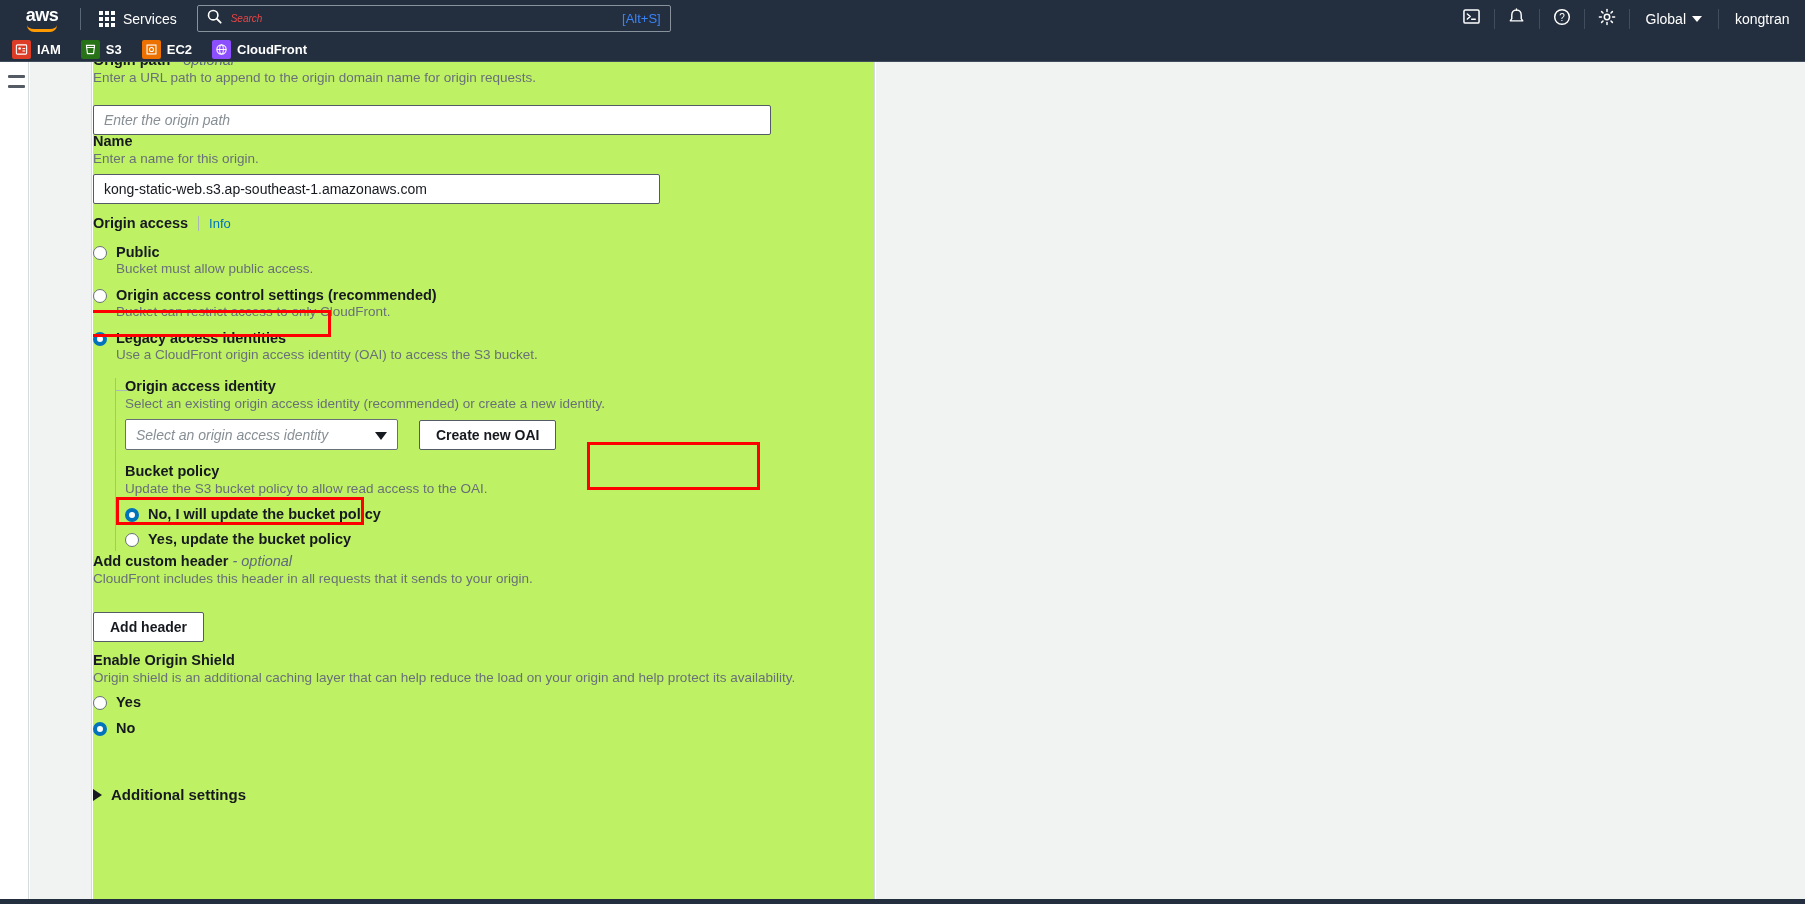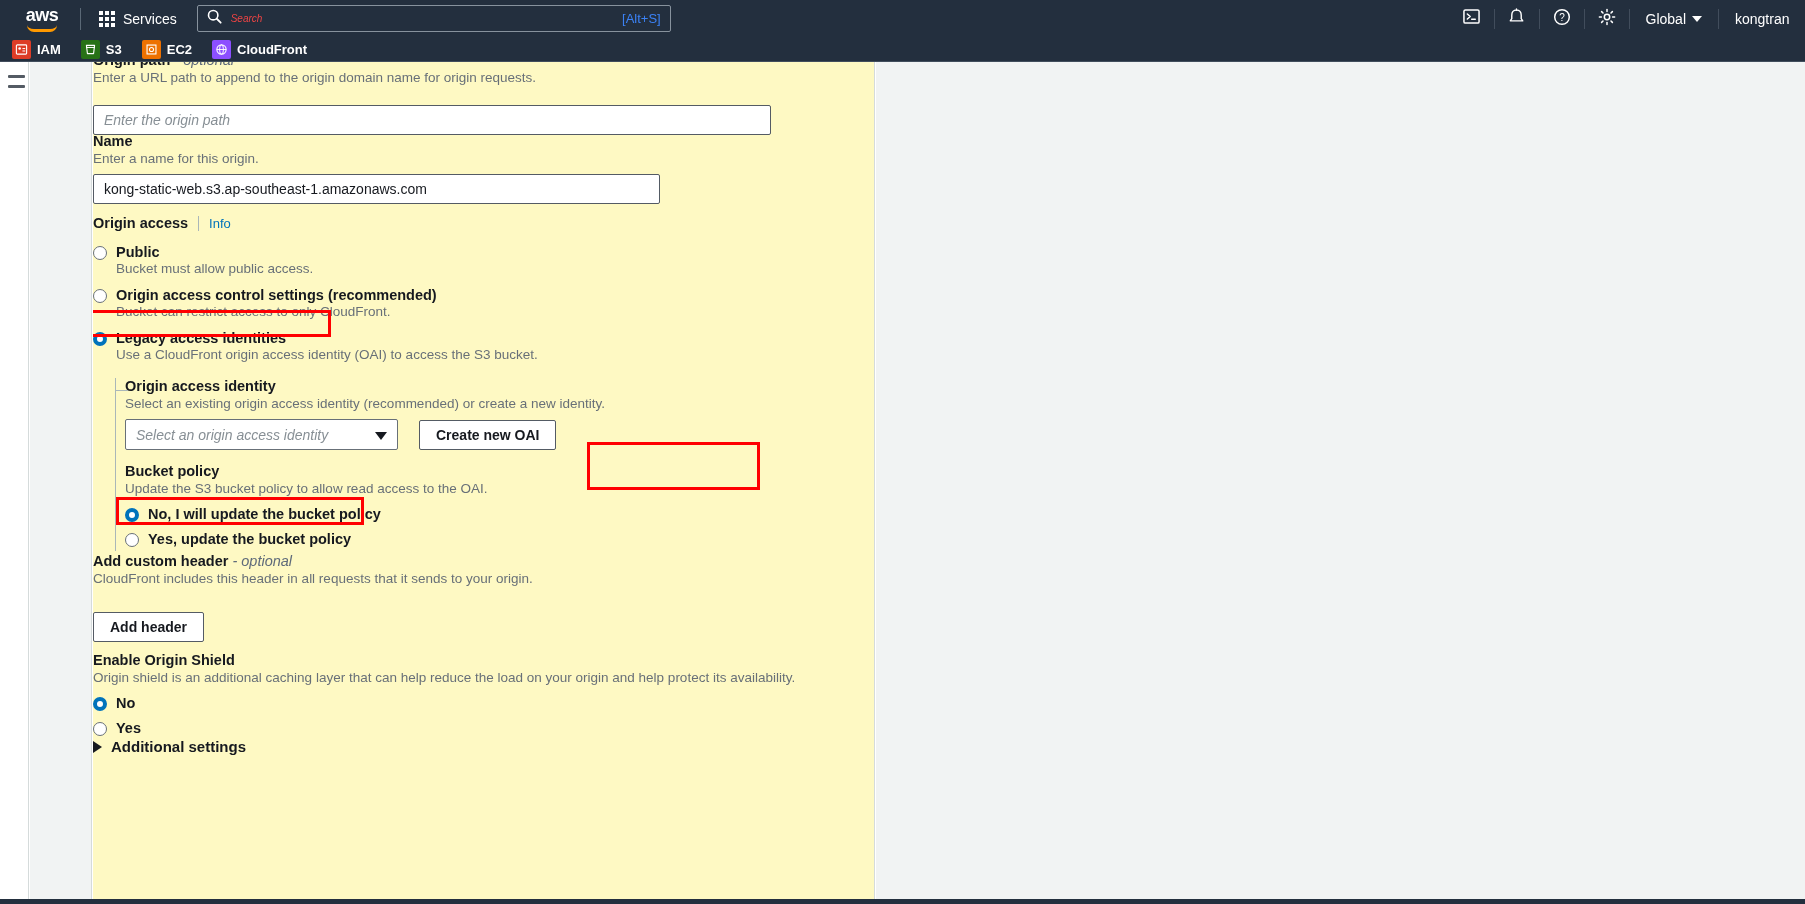--- a/index.html
+++ b/index.html
@@ -118,21 +118,21 @@
   #hamburger i { display:block; height:3px; background:#545b64; border-radius:1px; }
 
   #gutter {
     position: absolute; left: 30px; top: 0; width: 62px; height: 838px;
     background: #f1f3f3; border-right: 1px solid #d5dbdb;
   }
 
   #content-panel {
     position: absolute; left: 93px; top: 0;
     width: 782px; height: 838px;
-    background: #fef9c3; border-right: 1px solid #d5dbdb;
+    background: #bef264; border-right: 1px solid #d5dbdb;
     overflow: hidden;
   }
   #right-bg {
     position: absolute; left: 876px; top: 0; width: 929px; height: 838px;
     background: #f1f3f3;
   }
   #bottom-edge {
     position: absolute; left: 0; bottom: 0; width: 1805px; height: 5px;
     background: #232f3e;
   }
@@ -449,31 +449,31 @@
         <span class="opt">- optional</span>
       </div>
       <div class="field-desc">CloudFront includes this header in all requests that it sends to your origin.</div>
       <div class="btn" style="margin-top:26px;">Add header</div>
     </div>
 
     <div style="position:absolute; left:0; top:590px; width:782px;">
       <div class="field-label">Enable Origin Shield</div>
       <div class="field-desc">Origin shield is an additional caching layer that can help reduce the load on your origin and help protect its availability.</div>
 
+      <div class="radio-row" style="margin-top:9px;">
+        <span class="radio"></span>
+        <span class="radio-label">Yes</span>
+      </div>
       <div class="radio-row" style="margin-top:10px;">
         <span class="radio checked"></span>
         <span class="radio-label">No</span>
       </div>
-      <div class="radio-row" style="margin-top:9px;">
-        <span class="radio"></span>
-        <span class="radio-label">Yes</span>
-      </div>
-    </div>
-
-    <div style="position:absolute; left:0; top:676px;">
+    </div>
+
+    <div style="position:absolute; left:0; top:724px;">
       <div class="disclosure-row">
         <span class="tri-right"></span>
         <span class="disclosure-label">Additional settings</span>
       </div>
     </div>
 
     <div class="redbox" style="left:-25px; top:248px; width:263px; height:27px;"></div>
     <div class="redbox" style="left:494px; top:380px; width:173px; height:48px;"></div>
     <div class="redbox" style="left:23px; top:435px; width:248px; height:28px;"></div>
 

